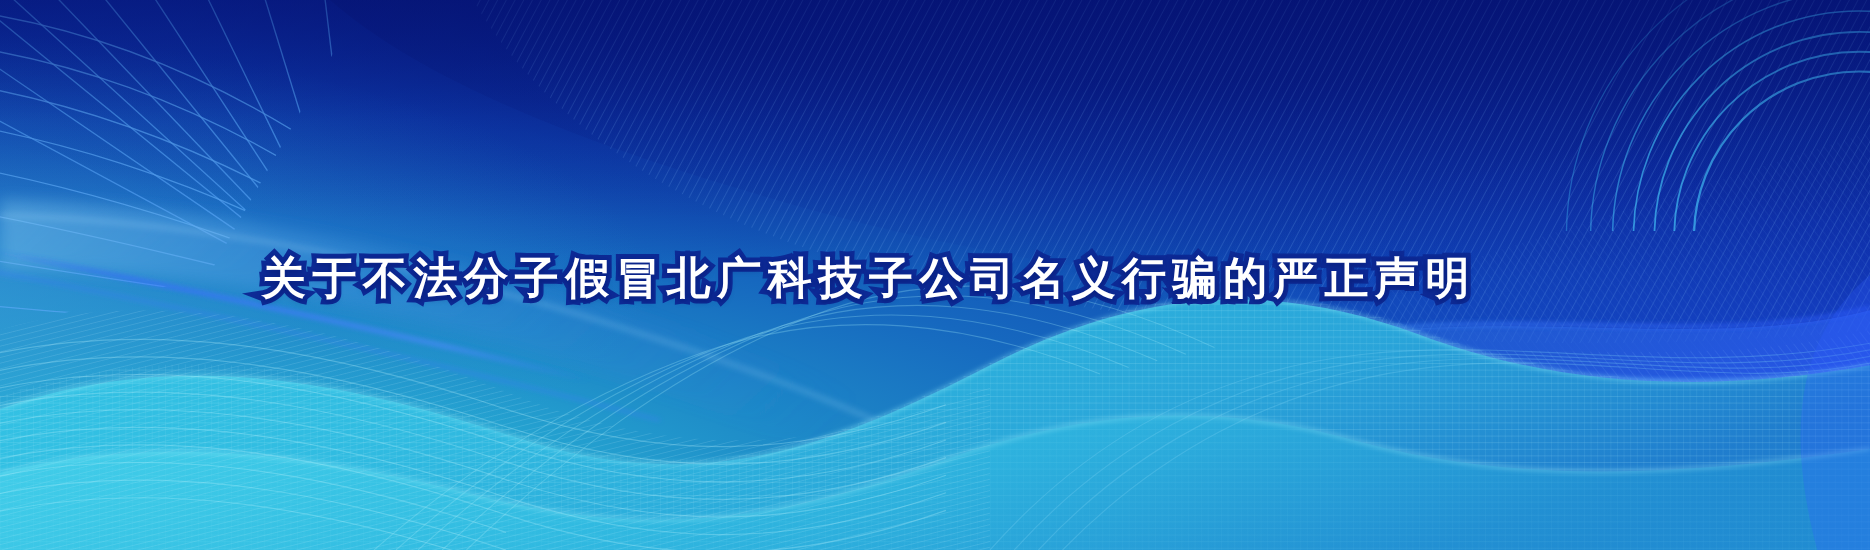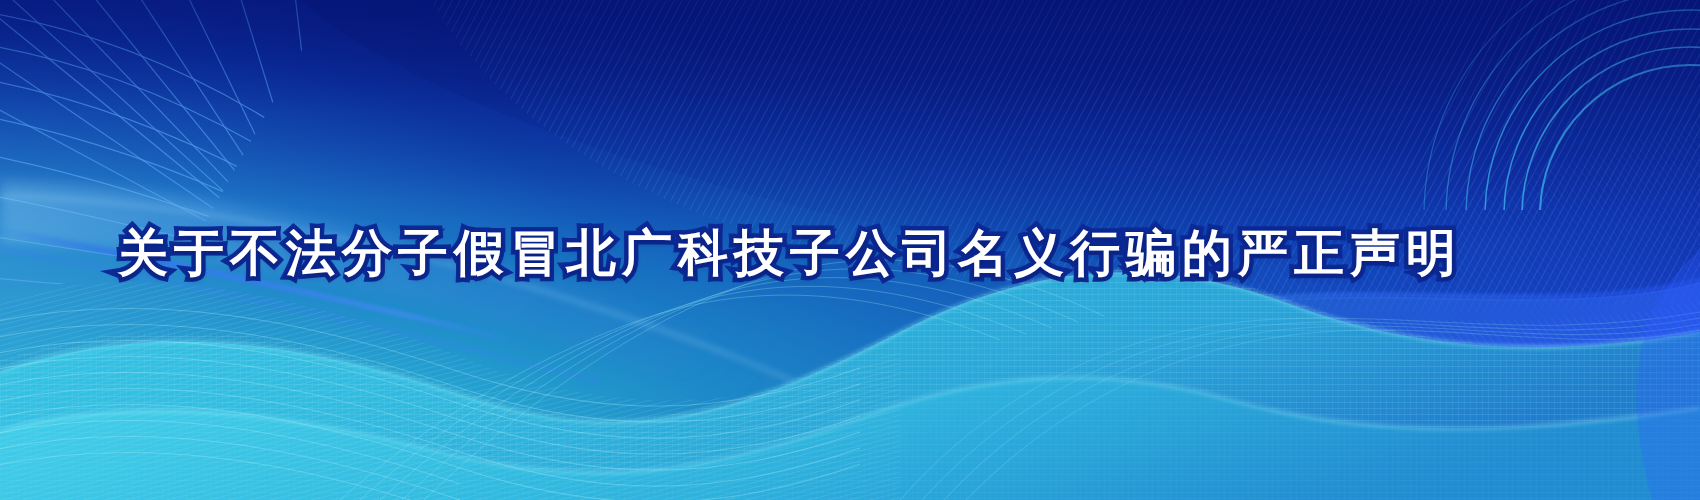--- a/index.html
+++ b/index.html
@@ -50,21 +50,21 @@
     left: 0;
     top: 206px;
     width: 1580px;
     height: 94px;
     display: flex;
     align-items: center;
     justify-content: center;
     z-index: 40;
   }
   #banner-title {
-    font-size: 50px;
+    font-size: 40px;
     font-weight: 700;
     letter-spacing: 6px;
     color: #ffffff;
     white-space: nowrap;
     line-height: 1;
     -webkit-text-stroke: 9px #0d2a96;
     paint-order: stroke fill;
     text-shadow:
       0 0 2px #0d2a96,
       0 2px 6px rgba(5,18,90,0.55);

